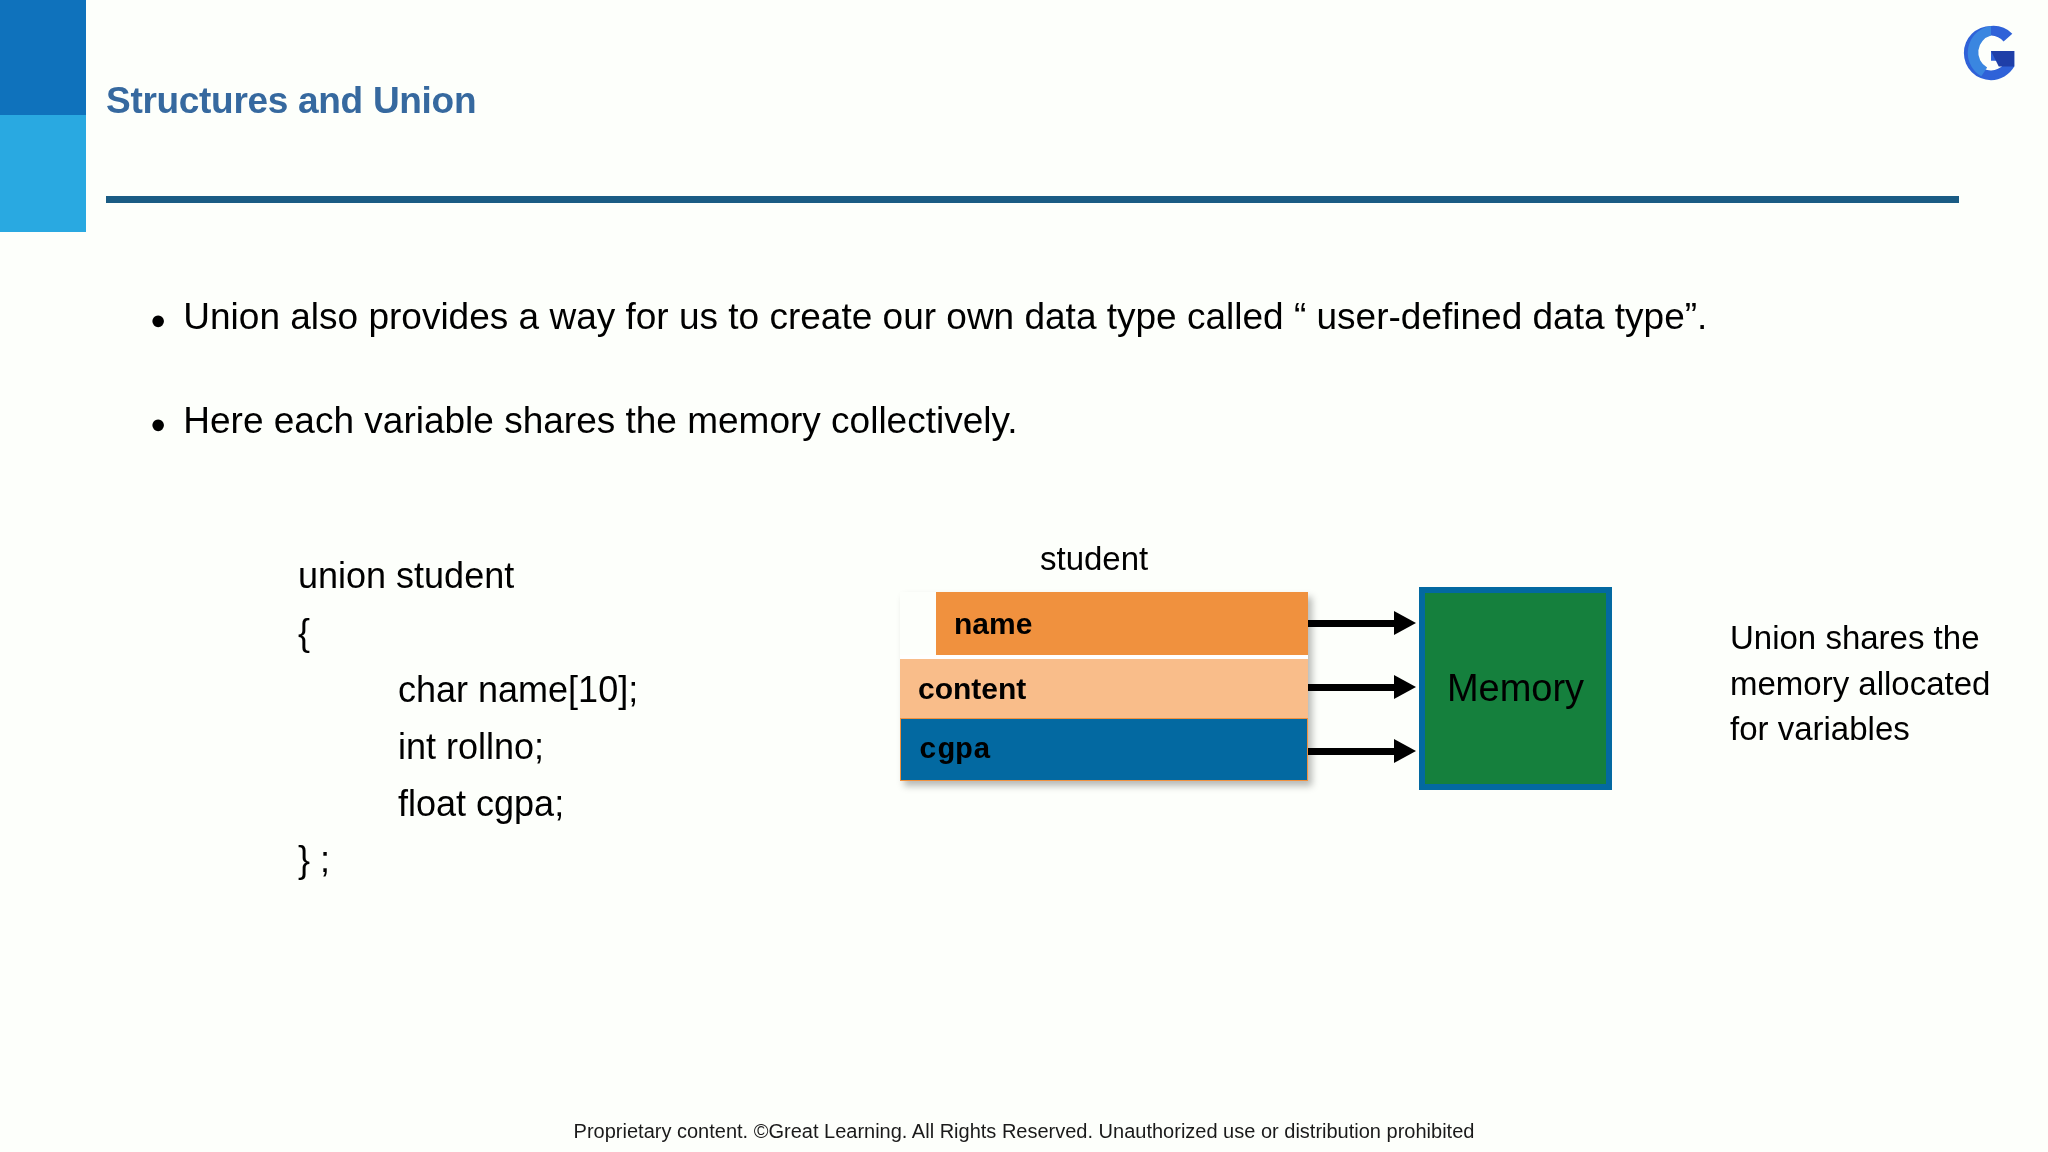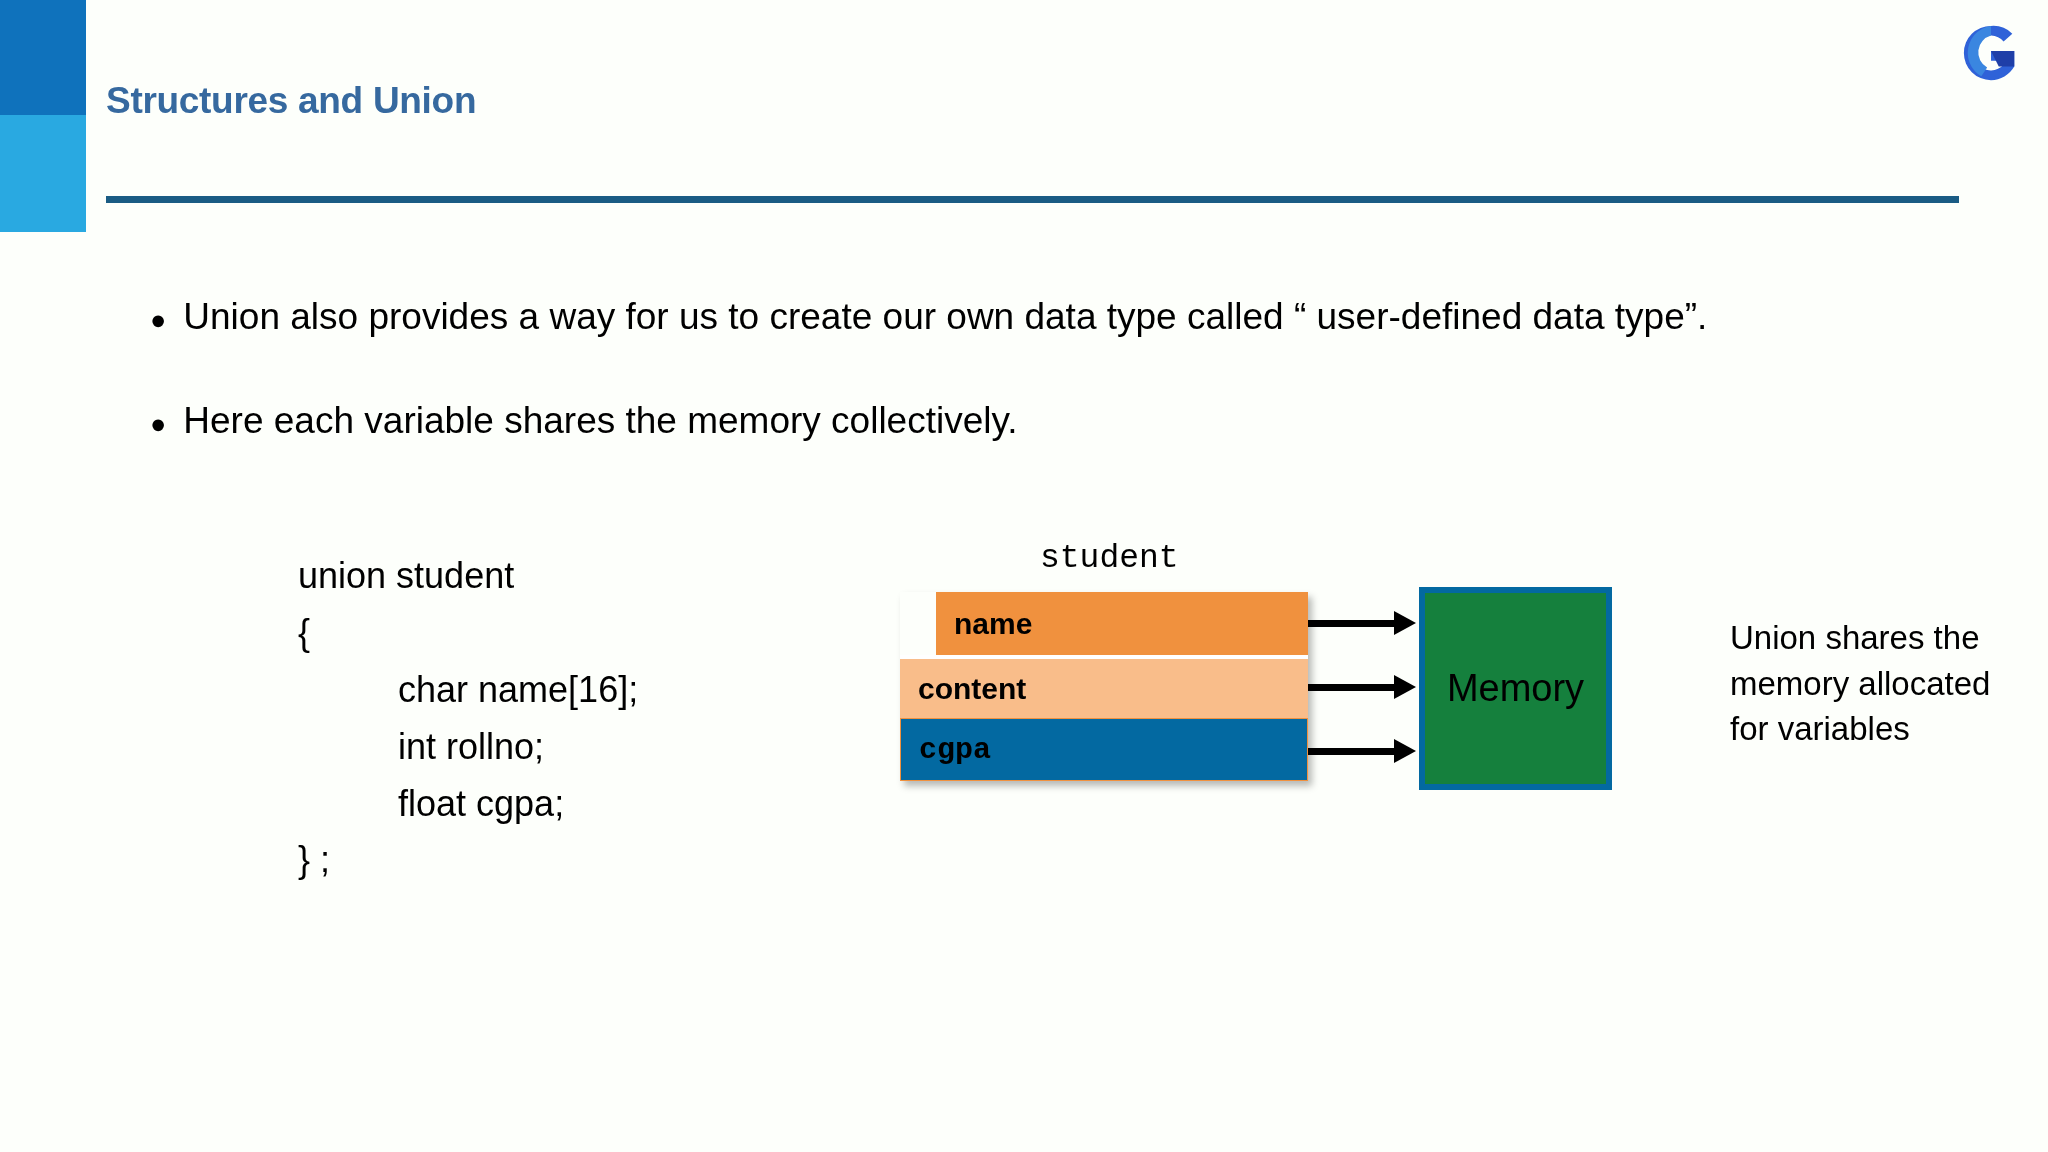--- a/index.html
+++ b/index.html
@@ -112,21 +112,20 @@
     white-space: pre;
   }
 
   
   #student-label {
     position: absolute;
     left: 1040px;
     top: 540px;
     font-size: 33px;
     color: #000;
-    font-family: Liberation Mono, monospace;
   }
   #band-stack {
     position: absolute;
     left: 900px;
     top: 592px;
     width: 408px;
     box-shadow: 4px 5px 7px rgba(0,0,0,0.28);
   }
   .band {
     height: 63px;
@@ -223,35 +222,36 @@
     <span class="dot">●</span>
     <span>Union also provides a way for us to create our own data type called “ user-defined data type”.</span>
   </div>
   <div class="bullet-row" id="bullet-1">
     <span class="dot">●</span>
     <span>Here each variable shares the memory collectively.</span>
   </div>
 
   <div id="code-block">union student
 {
-          char name[16];
+          char name[10];
           int rollno;
           float cgpa;
 } ;</div>
 
   <div id="student-label">student</div>
 
   <div id="band-stack">
     <div class="band b0">name</div>
     <div class="band b1">content</div>
     <div class="band b2">cgpa</div>
   </div>
 
   <div class="arrow" id="arrow-0"></div>
   <div class="arrow" id="arrow-1"></div>
   <div class="arrow" id="arrow-2"></div>
 
   <div id="memory-box">Memory</div>
 
   <div id="side-note">Union shares the memory allocated for variables</div>
 
+  <div id="footer">Proprietary content. ©Great Learning. All Rights Reserved. Unauthorized use or distribution prohibited</div>
 
 </div>
 
 </body></html>

